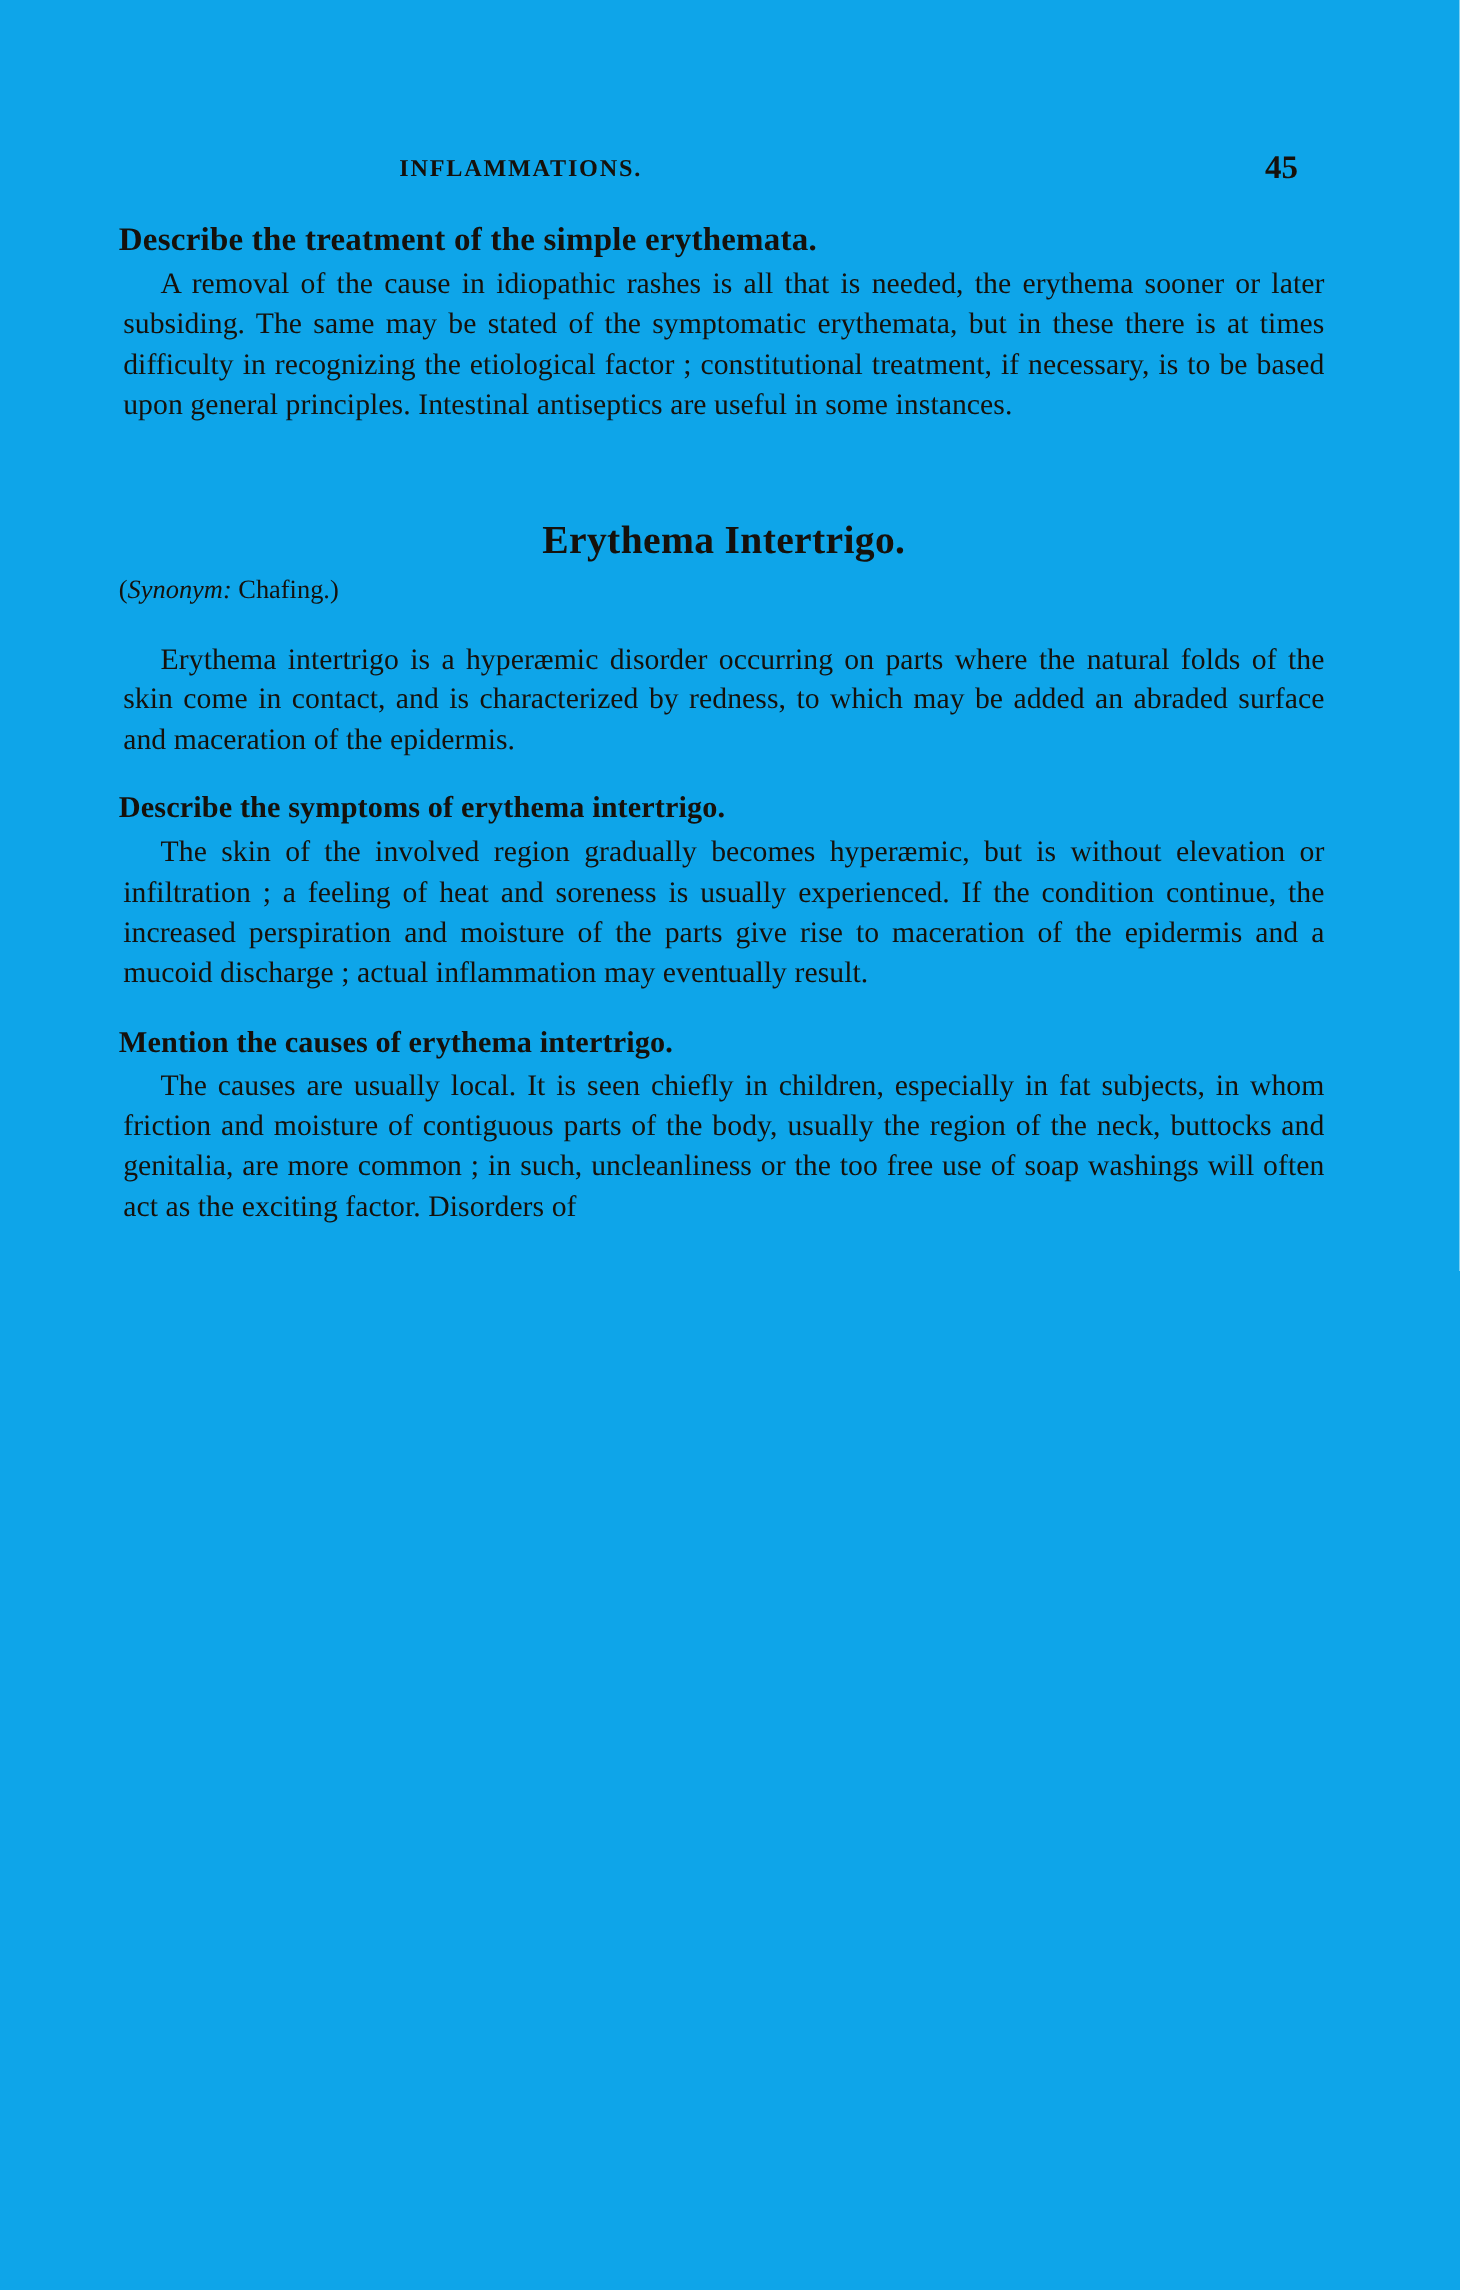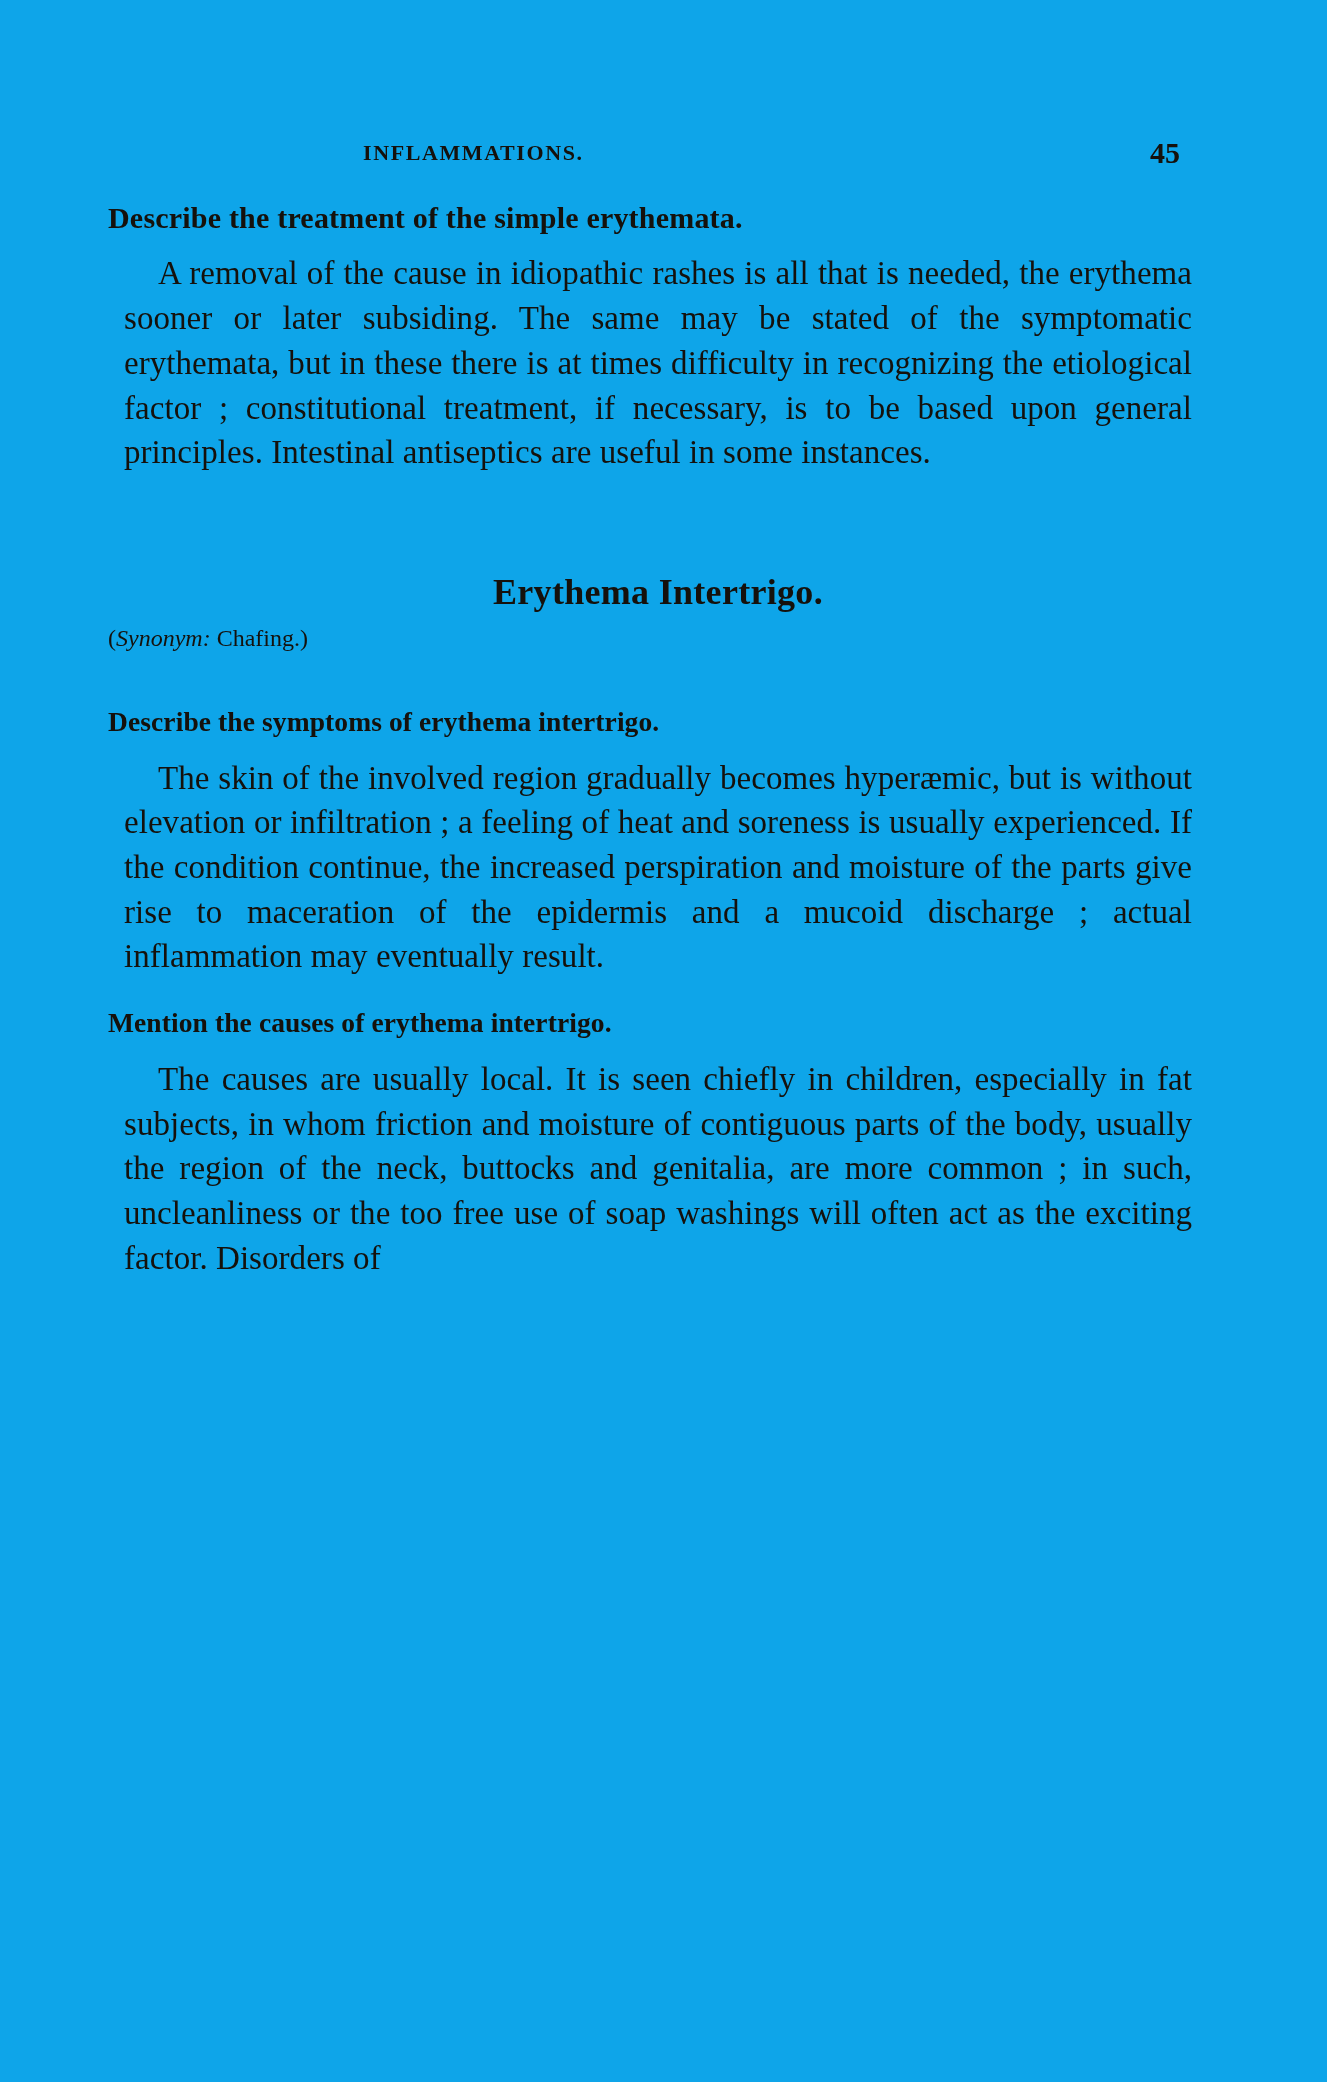--- a/index.html
+++ b/index.html
@@ -59,23 +59,23 @@
     line-height: 1.18;
   }
   .q {
     font-size: 27.5px;
     font-weight: 700;
     margin: 0;
     line-height: 1.3;
     letter-spacing: 0.1px;
   }
   p.body {
-    font-size: 33px;
+    font-size: 27px;
     line-height: 1.355;
-    margin: 16px;
+    margin: 4px;
     text-align: justify;
     text-justify: inter-word;
     letter-spacing: 0.05px;
   }
   p.body.indent {
     text-indent: 34px;
   }
   .gap-mid { height: 26px; }
   .gap-large { height: 80px; }
   .centered-title {
@@ -109,20 +109,21 @@
     <p class="body indent">A removal of the cause in idiopathic rashes is all that is needed, the erythema sooner or later subsiding. The same may be stated of the symptomatic erythemata, but in these there is at times difficulty in recognizing the etiological factor ; constitutional treatment, if necessary, is to be based upon general principles. Intestinal antiseptics are useful in some instances.</p>
 
     <div class="gap-large"></div>
 
     <h1 class="centered-title">Erythema Intertrigo.</h1>
     <p class="synonym">(<i>Synonym:</i> <span>Chafing.</span>)</p>
 
     <div class="gap-mid"></div>
 
     <div class="qa-block">
+      <p class="body indent">Erythema intertrigo is a hyperæmic disorder occurring on parts where the natural folds of the skin come in contact, and is characterized by redness, to which may be added an abraded surface and maceration of the epidermis.</p>
     </div>
 
     <div class="qa-block">
       <p class="q">Describe the symptoms of erythema intertrigo.</p>
       <p class="body indent">The skin of the involved region gradually becomes hyperæmic, but is without elevation or infiltration ; a feeling of heat and soreness is usually experienced. If the condition continue, the increased perspiration and moisture of the parts give rise to maceration of the epidermis and a mucoid discharge ; actual inflammation may eventually result.</p>
     </div>
 
     <div class="qa-block">
     </div>
 

